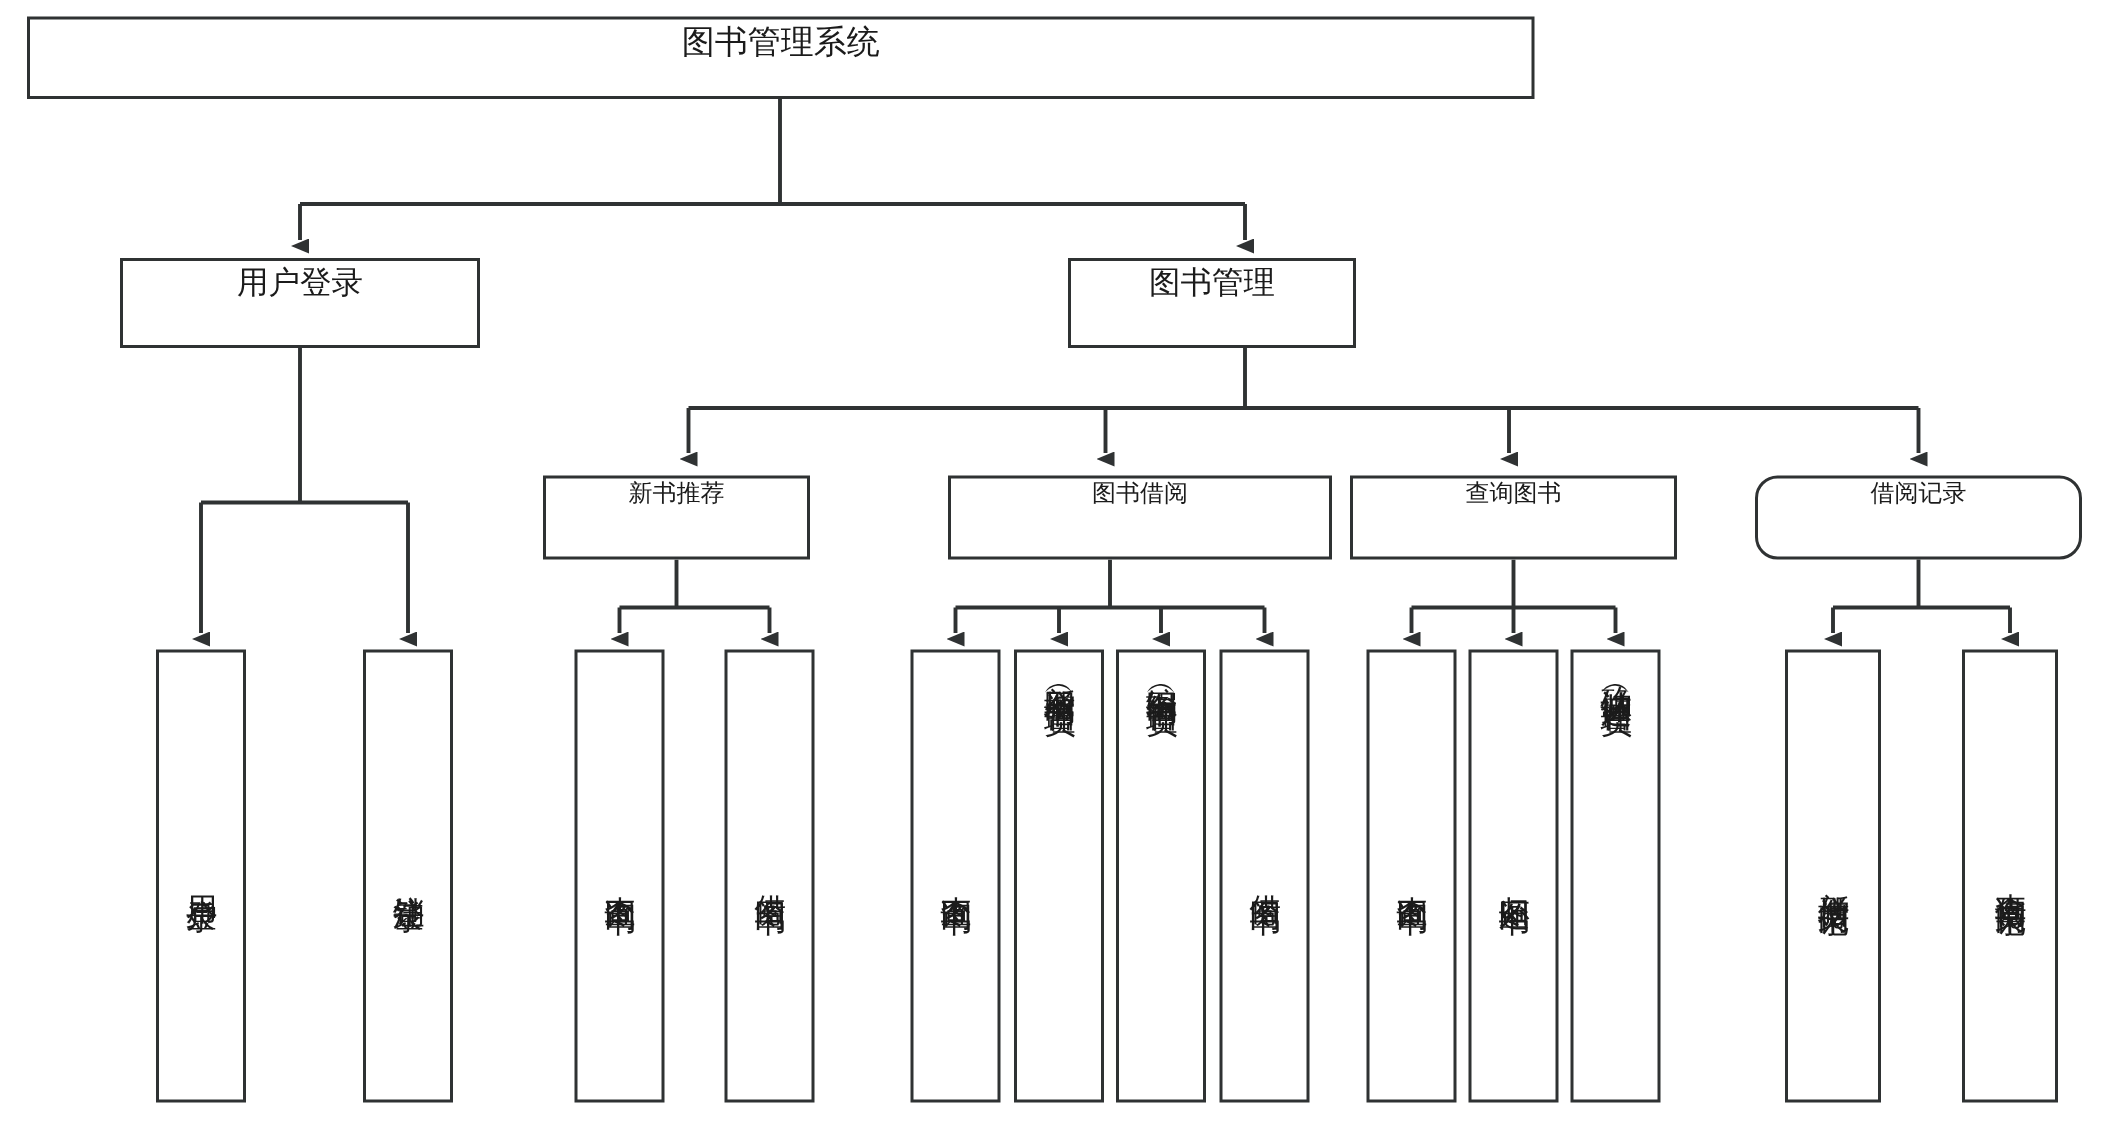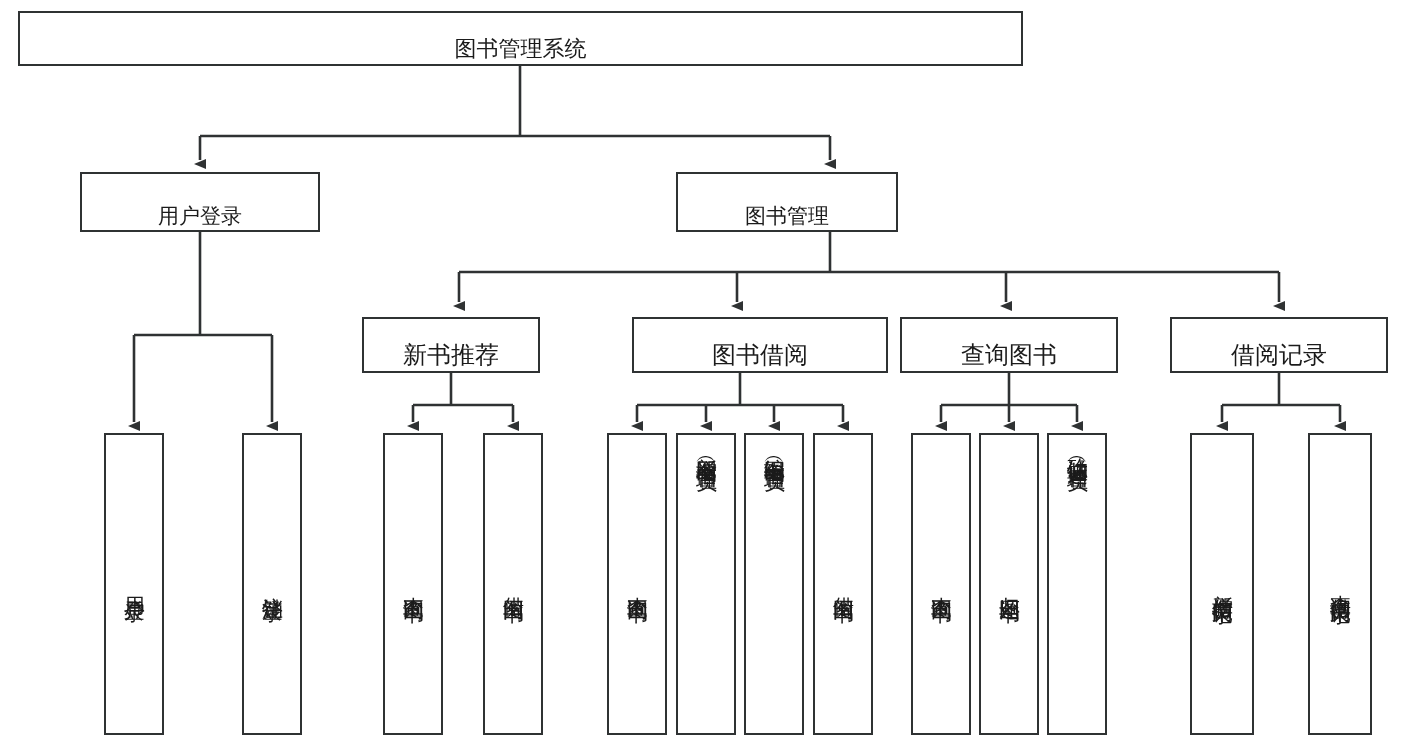--- a/index.html
+++ b/index.html
@@ -24,32 +24,32 @@
     width: 1405px;
     height: 747px;
     pointer-events: none;
   }
   .node {
     position: absolute;
     box-sizing: border-box;
     background: #ffffff;
     border: 2.4px solid #2f3233;
     display: flex;
-    align-items: flex-end;
+    align-items: flex-start;
     justify-content: center;
     color: #1b1b1b;
   }
   .node.root {
     font-size: 22px;
   }
   .node.lvl1 {
     font-size: 21px;
   }
   .node.lvl2 {
-    font-size: 24px;
+    font-size: 16px;
   }
   .node.leaf {
     border-width: 2.2px;
     align-items: flex-start;
     justify-content: center;
     padding-top: 6px;
   }
   .vtext {
     writing-mode: vertical-rl;
     text-orientation: upright;
@@ -129,34 +129,34 @@
     </g>
   </svg>
 
   <div class="node root" style="left:18px; top:11px; width:1005px; height:55px;">
     <span>图书管理系统</span>
   </div>
 
   <div class="node lvl1" style="left:80px; top:172px; width:240px; height:60px;">
     <span>用户登录</span>
   </div>
-  <div class="node lvl1" style="left:676px; top:172px; width:222px; height:60px;">
+  <div class="node lvl1" style="left:712px; top:172px; width:192px; height:60px;">
     <span>图书管理</span>
   </div>
 
   <div class="node lvl2" style="left:362px; top:317px; width:178px; height:56px;">
     <span>新书推荐</span>
   </div>
   <div class="node lvl2" style="left:632px; top:317px; width:256px; height:56px;">
     <span>图书借阅</span>
   </div>
   <div class="node lvl2" style="left:900px; top:317px; width:218px; height:56px;">
     <span>查询图书</span>
   </div>
-  <div class="node lvl2" style="left:1170px; top:317px; width:218px; height:56px;">
+  <div class="node lvl2" style="left:1170px; top:317px; width:218px; height:56px;border-radius:15px;">
     <span>借阅记录</span>
   </div>
 
   <div class="node leaf center-text" style="left:104px; top:433px; width:60px; height:302px;">
     <span class="vtext">用户登录</span>
   </div>
   <div class="node leaf center-text" style="left:242px; top:433px; width:60px; height:302px;">
     <span class="vtext">注销登录</span>
   </div>
 

